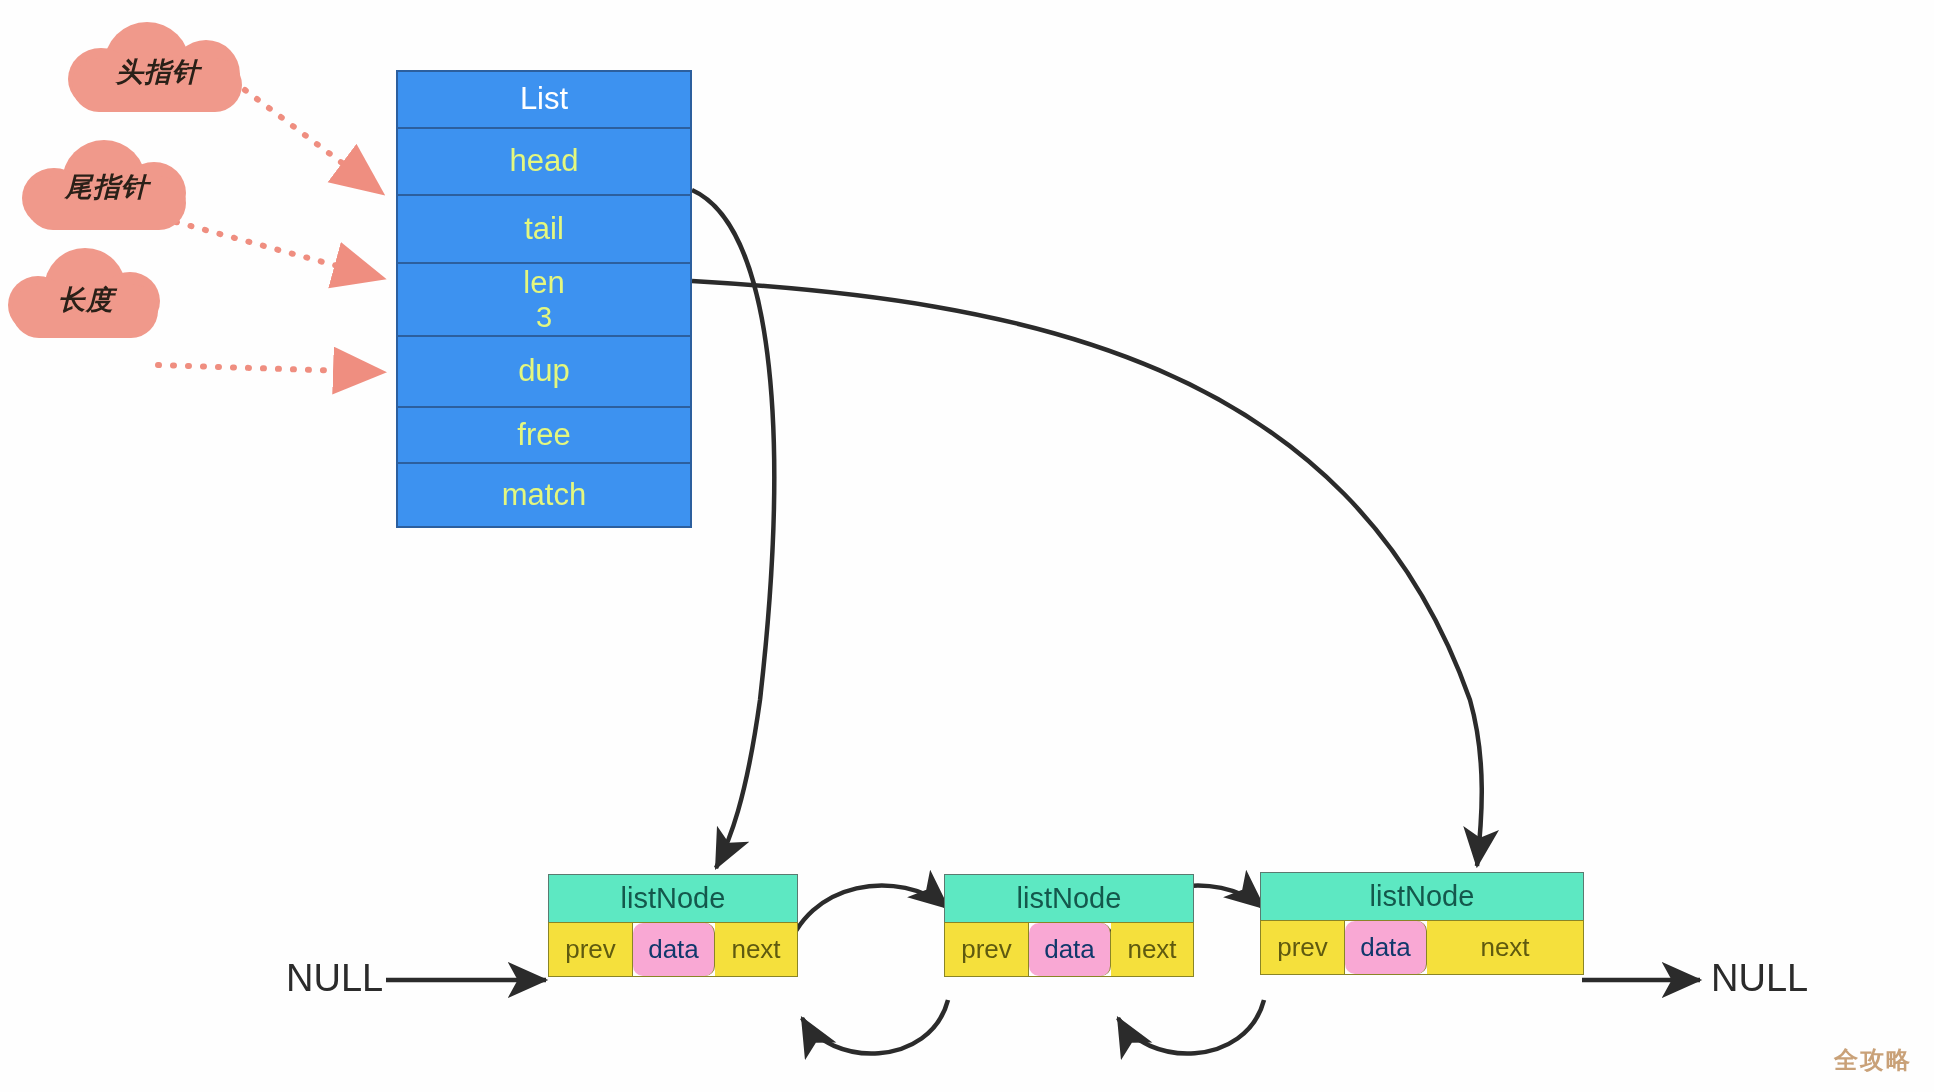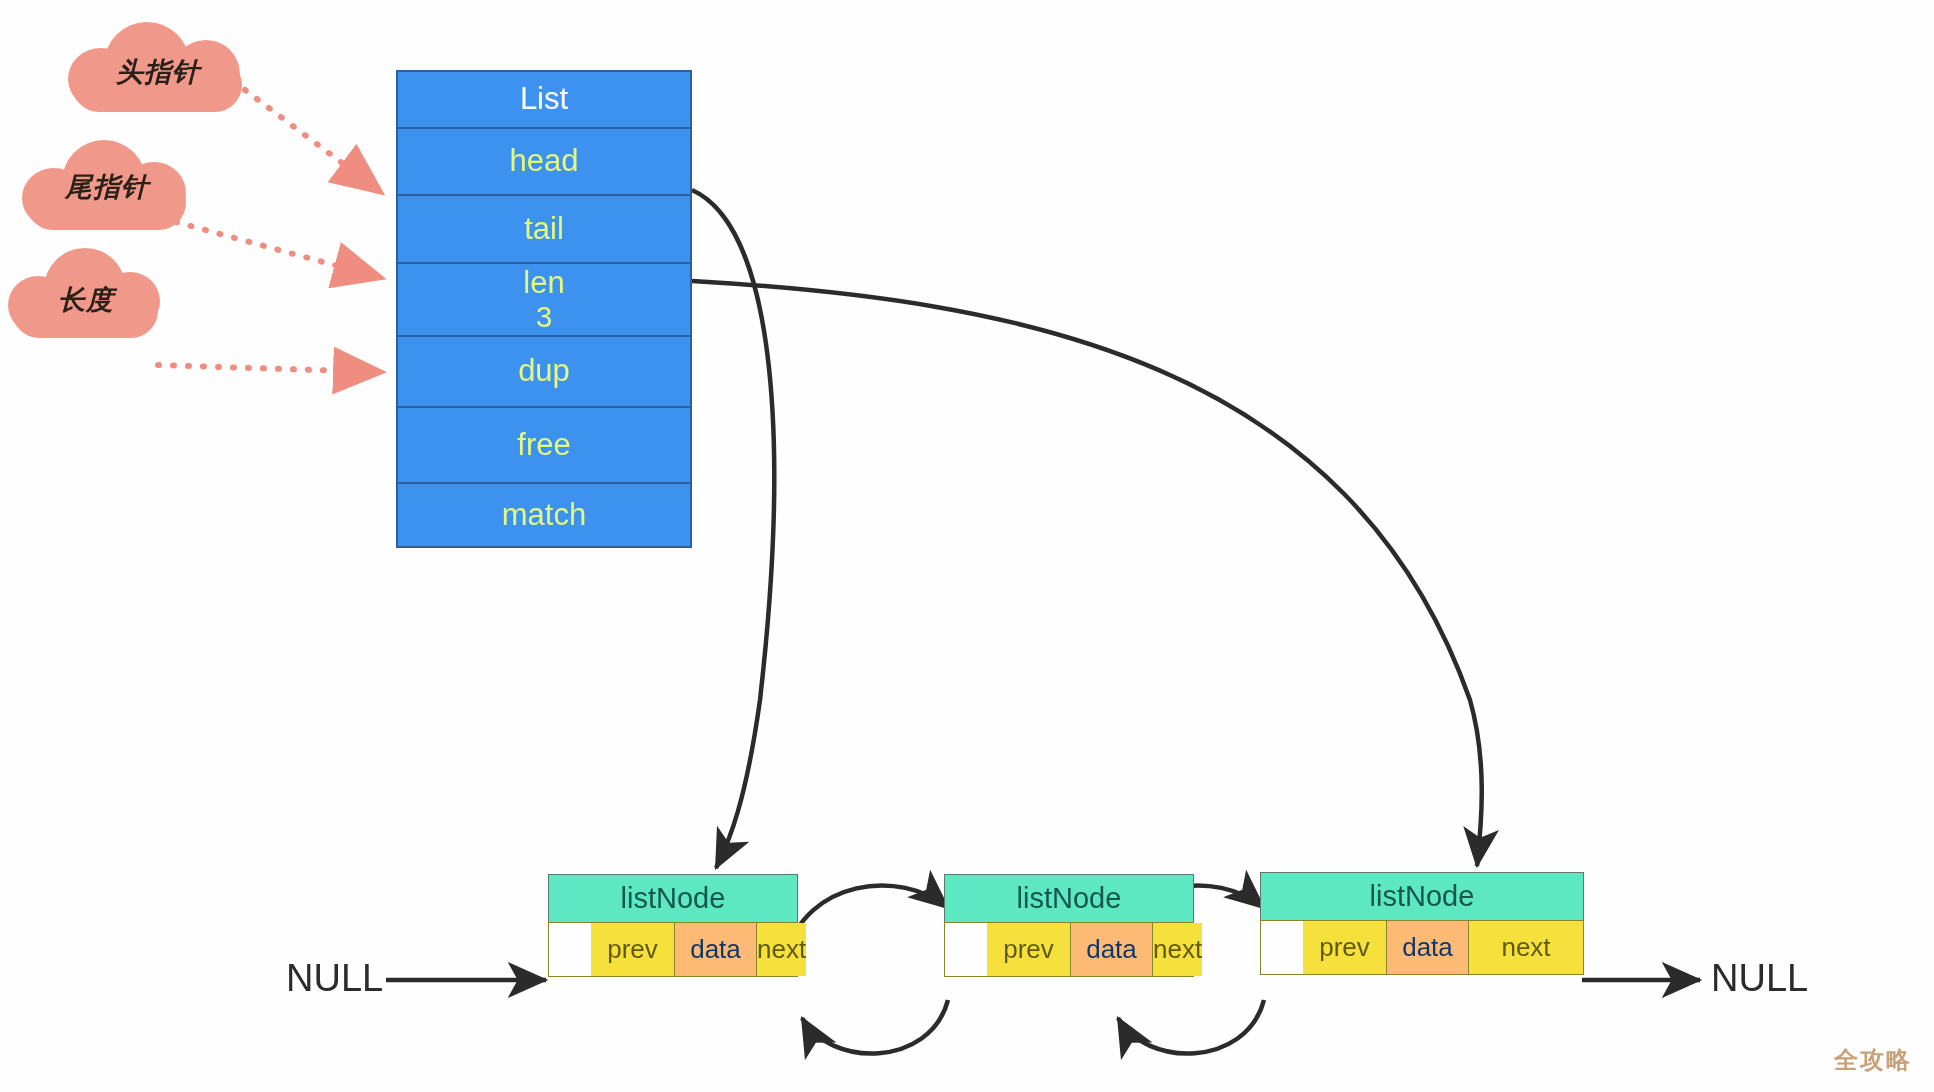--- a/index.html
+++ b/index.html
@@ -80,21 +80,21 @@
     justify-content: center;
     line-height: 1.12;
     box-sizing: border-box;
   }
   .list-row:last-child { border-bottom: none; }
   .list-row.title { color: #ffffff; height: 57px; }
   .list-row.r-head  { height: 67px; }
   .list-row.r-tail  { height: 68px; }
   .list-row.r-len   { height: 73px; }
   .list-row.r-dup   { height: 71px; }
-  .list-row.r-free  { height: 76px; align-items: center; }
+  .list-row.r-free  { height: 56px; align-items: center; }
   .list-row.r-match { height: 62px; }
   .len-value { font-size: 29px; }
 
   
   .node {
     position: absolute;
     width: 250px;
     z-index: 3;
     box-sizing: border-box;
   }
@@ -108,33 +108,32 @@
     display: flex;
     align-items: center;
     justify-content: center;
     box-sizing: border-box;
   }
   .node-cells {
     display: flex;
     height: 55px;
     border: 1px solid #8a8526;
     box-sizing: border-box;
-    padding-left: 42px;
   }
   .cell {
     display: flex;
     align-items: center;
     justify-content: center;
     font-size: 26px;
     box-sizing: border-box;
     border-right: 1px solid #8a8526;
   }
   .cell:last-child { border-right: none; }
   .cell.prev { background: #f5e03c; color: #5f5a10; flex: 0 0 84px; }
-  .cell.data { background: #fdba74; color: #10386b; flex: 0 0 82px; }
+  .cell.data { background: #f9a8d4; color: #10386b; flex: 0 0 82px; border-radius: 10px; }
   .cell.next { background: #f5e03c; color: #5f5a10; flex: 1 1 auto; }
 
   
   .null-label {
     position: absolute;
     font-size: 38px;
     color: #2b2b2b;
     z-index: 3;
     white-space: nowrap;
   }

